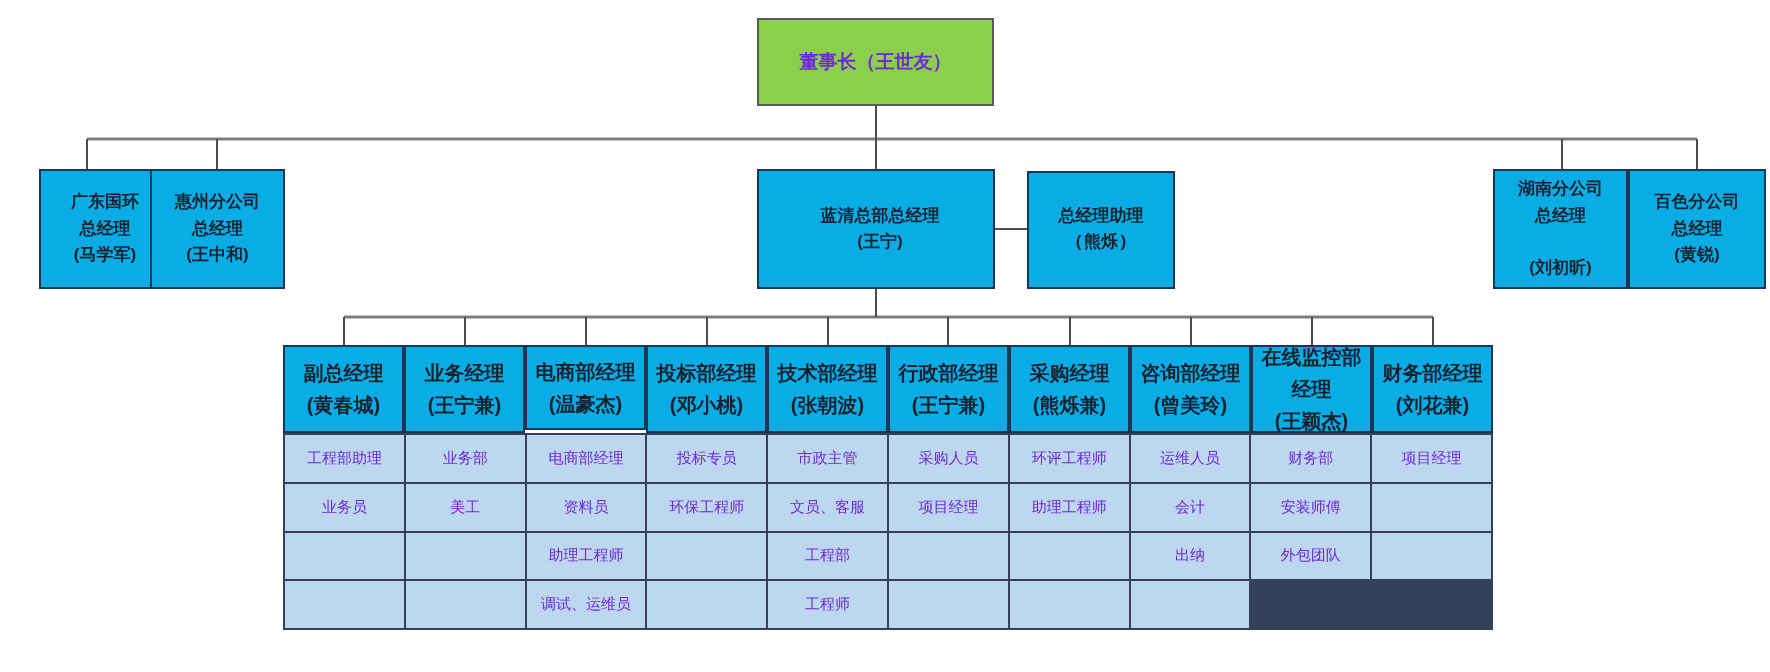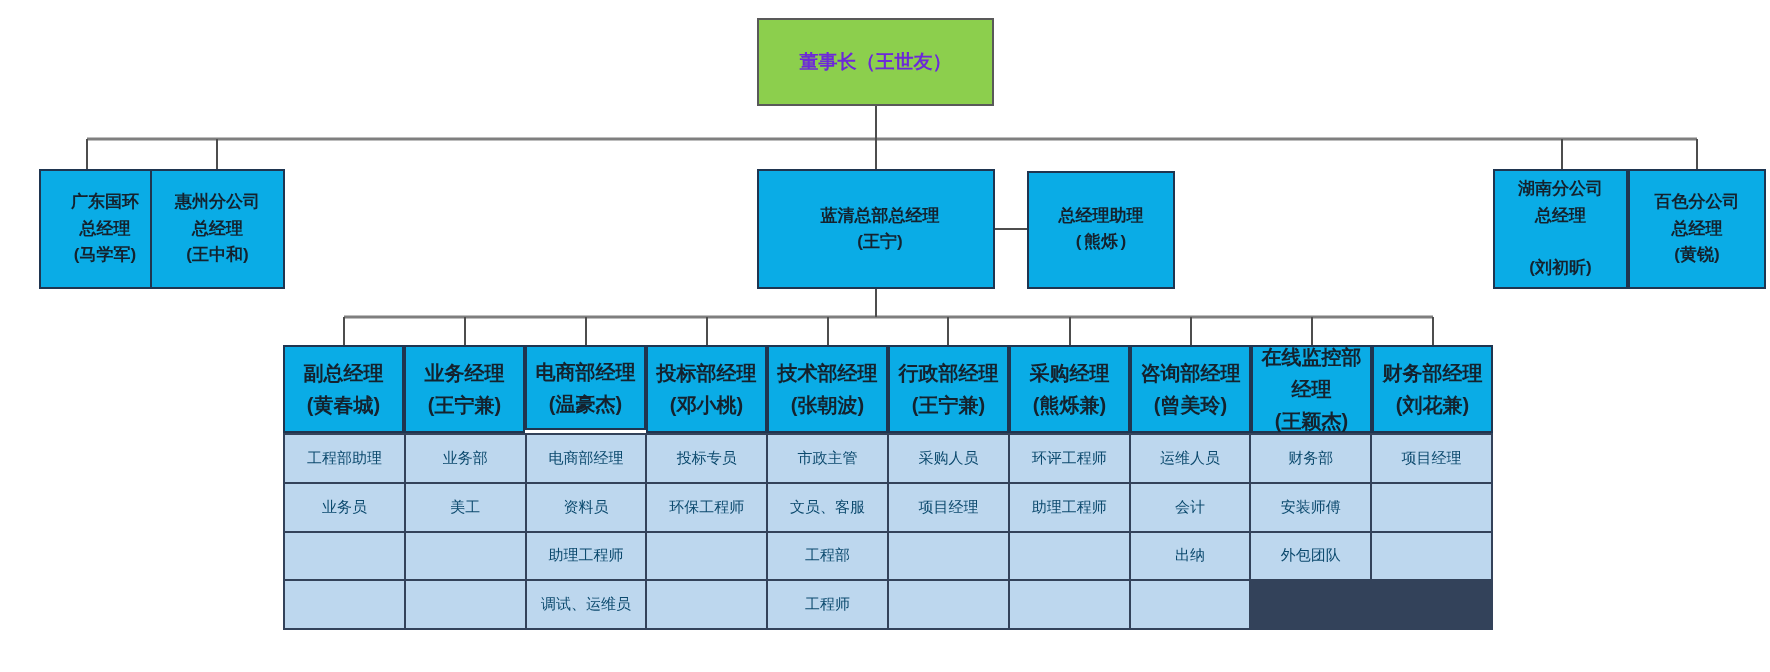--- a/index.html
+++ b/index.html
@@ -50,21 +50,21 @@
     gap: 2px;
     z-index: 2;
   }
   .cell {
     display: flex;
     align-items: center;
     justify-content: center;
     background: #bdd7ee;
     font-size: 15px;
     font-weight: 500;
-    color: #0c4a6e;
+    color: #6d28d9;
     text-align: center;
   }
 </style>
 </head>
 <body>
 
 <div id="stage">
 
   <svg id="connectors" width="1770" height="672" viewBox="0 0 1770 672" xmlns="http://www.w3.org/2000/svg">
 

